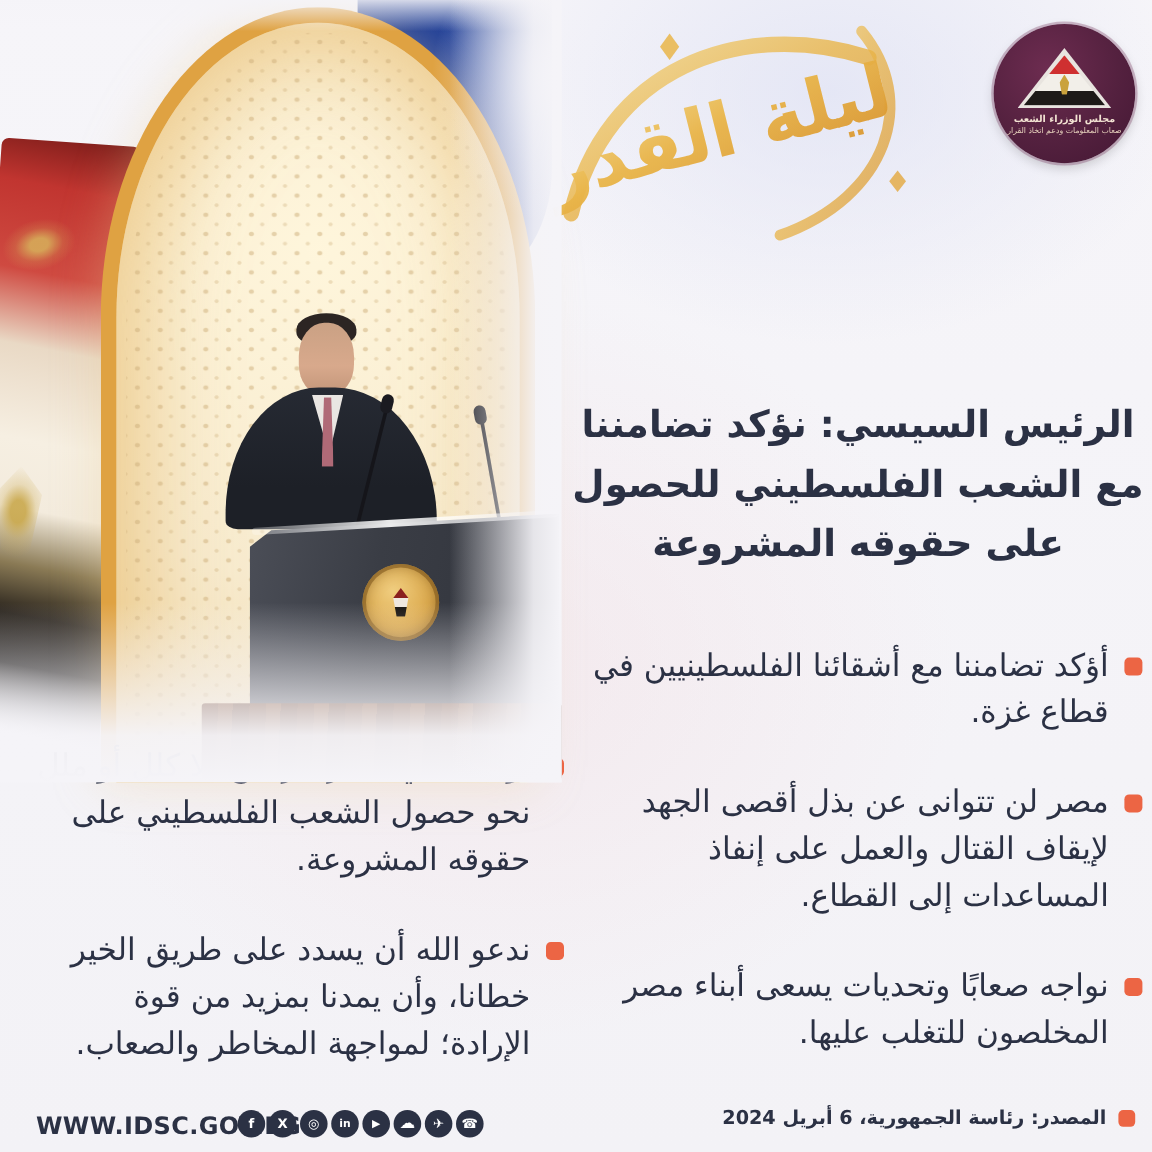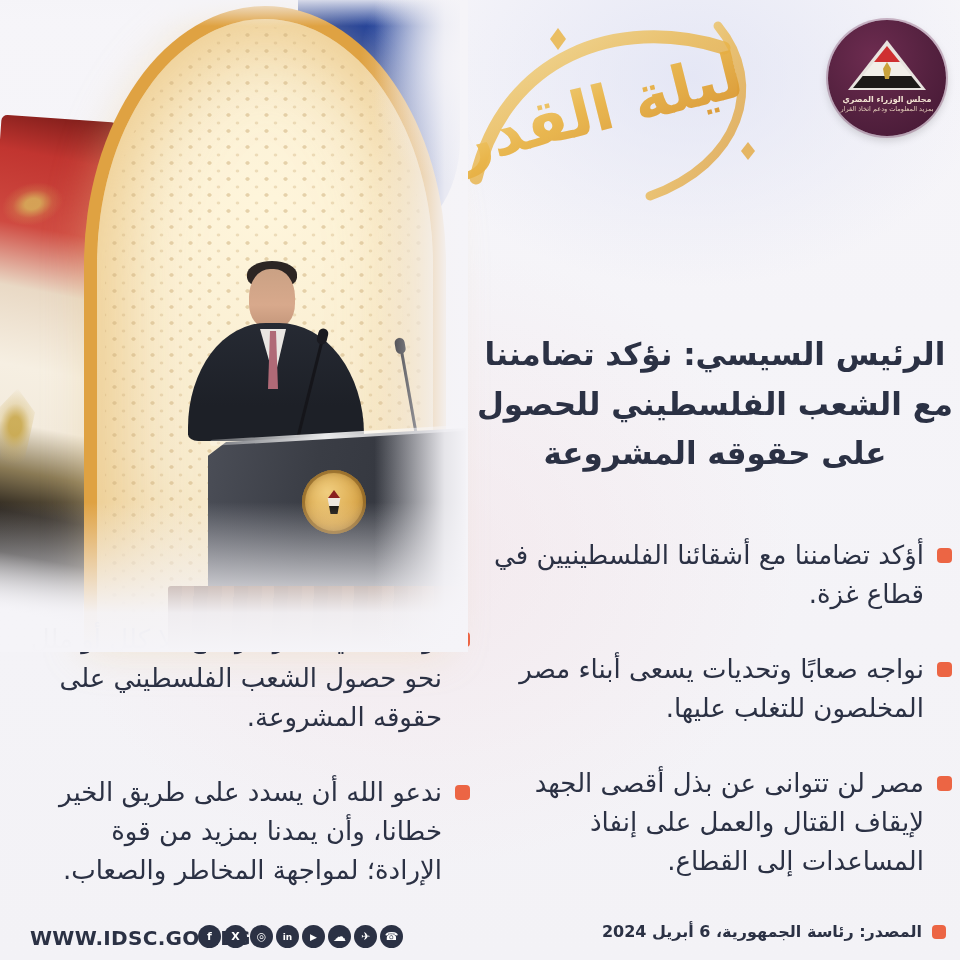--- a/index.html
+++ b/index.html
@@ -165,38 +165,38 @@
     <path d="M330,150 l7,9 -7,9 -7,-9 z" fill="#e3a83d" opacity="0.8"></path>
     <text x="186" y="138" font-size="62" font-weight="bold" fill="url(#goldg)" text-anchor="middle" transform="rotate(-14 186 138)" opacity="0.95">ليلة القدر</text>
   </svg>
 
   <div class="logo">
     <div class="logo-triangle">
       <div class="tri-outer"></div>
       <div class="tri-flag"></div>
       <div class="tri-eagle"></div>
     </div>
-    <div class="logo-l1">مجلس الوزراء المصري</div>
-    <div class="logo-l2">بمزيد المعلومات ودعم اتخاذ القرار</div>
+    <div class="logo-l1">مجلس الوزراء الشعب</div>
+    <div class="logo-l2">صعاب المعلومات ودعم اتخاذ القرار</div>
   </div>
 
   <div class="subtitle">الرئيس السيسي: نؤكد تضامننا مع الشعب الفلسطيني للحصول على حقوقه المشروعة</div>
 
   <div class="bullets bullets-right">
     <div class="bullet-item">
       <div class="bullet-sq"></div>
       <div class="bullet-text">أؤكد تضامننا مع أشقائنا الفلسطينيين في قطاع غزة.</div>
     </div>
     <div class="bullet-item">
       <div class="bullet-sq"></div>
+      <div class="bullet-text">مصر لن تتوانى عن بذل أقصى الجهد لإيقاف القتال والعمل على إنفاذ المساعدات إلى القطاع.</div>
+    </div>
+    <div class="bullet-item">
+      <div class="bullet-sq"></div>
       <div class="bullet-text">نواجه صعابًا وتحديات يسعى أبناء مصر المخلصون للتغلب عليها.</div>
-    </div>
-    <div class="bullet-item">
-      <div class="bullet-sq"></div>
-      <div class="bullet-text">مصر لن تتوانى عن بذل أقصى الجهد لإيقاف القتال والعمل على إنفاذ المساعدات إلى القطاع.</div>
     </div>
   </div>
 
   <div class="bullets bullets-left">
     <div class="bullet-item">
       <div class="bullet-sq"></div>
       <div class="bullet-text">أؤكد سعي مصر الراسخ بلا كلل أو ملل نحو حصول الشعب الفلسطيني على حقوقه المشروعة.</div>
     </div>
     <div class="bullet-item">
       <div class="bullet-sq"></div>

